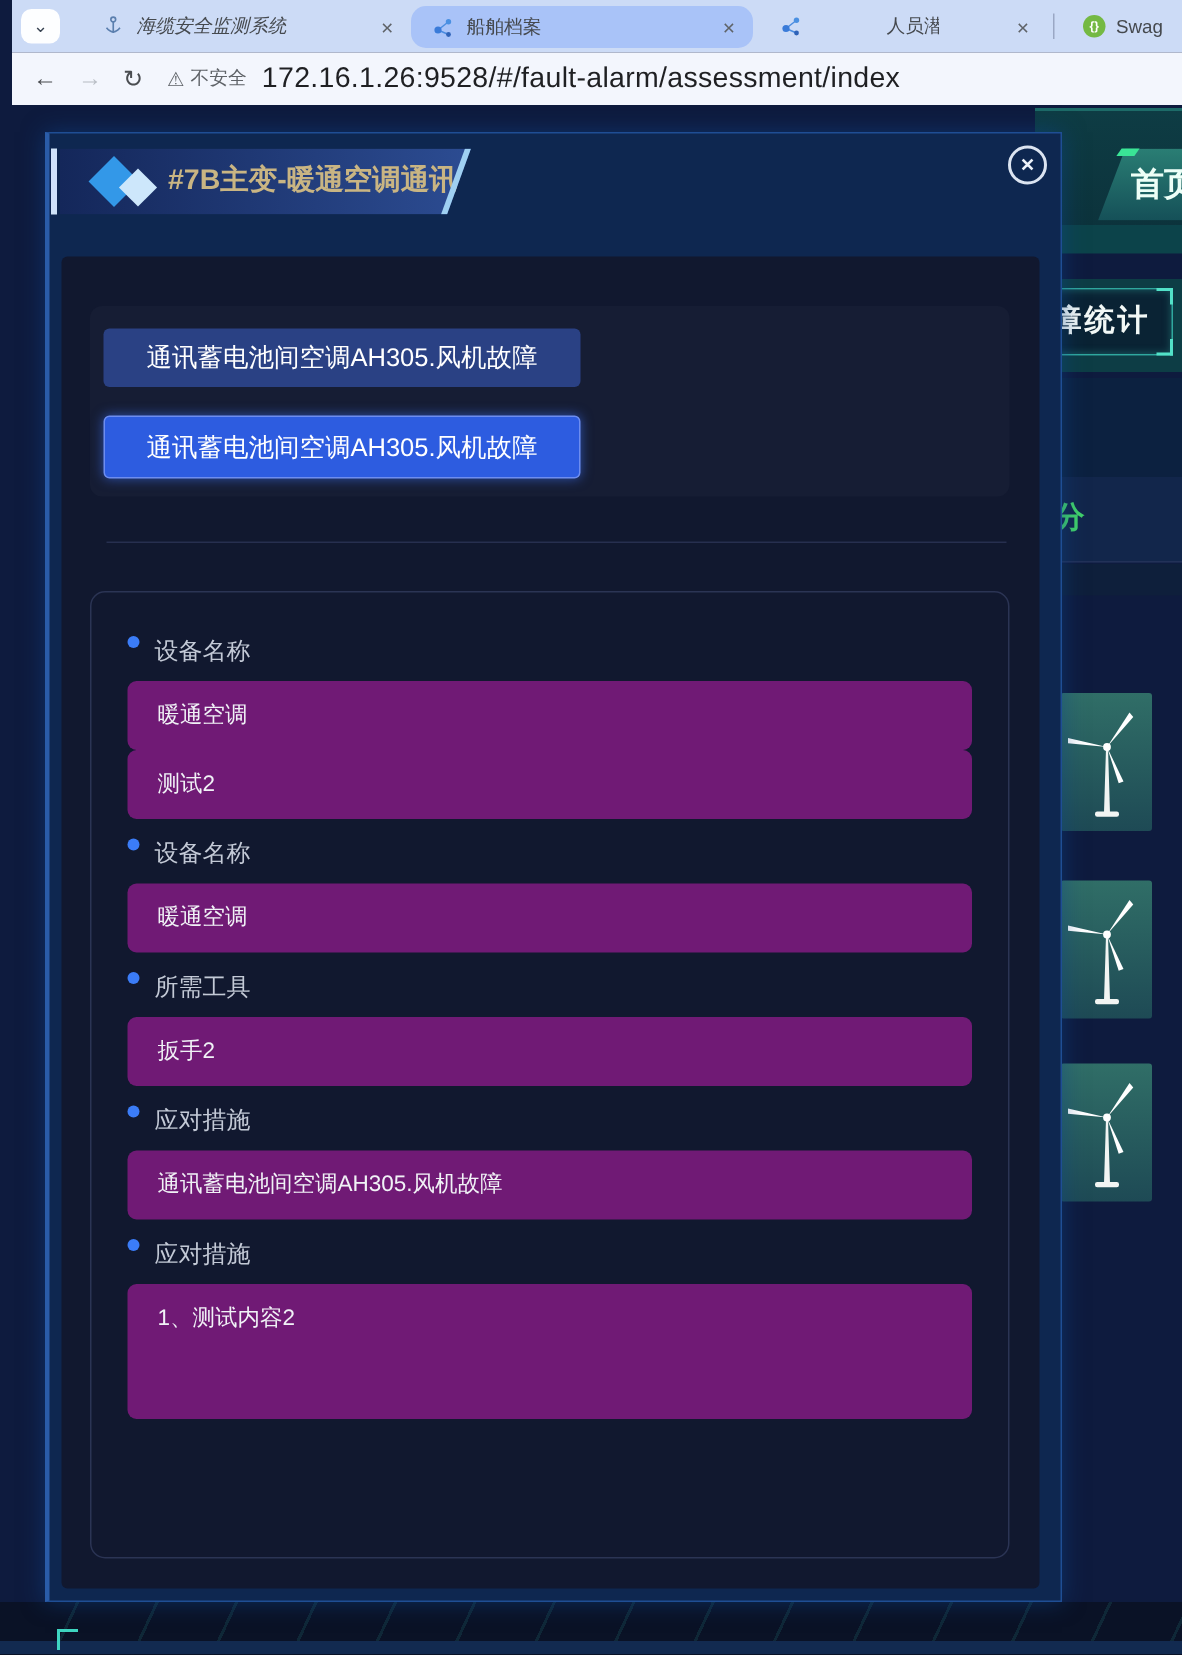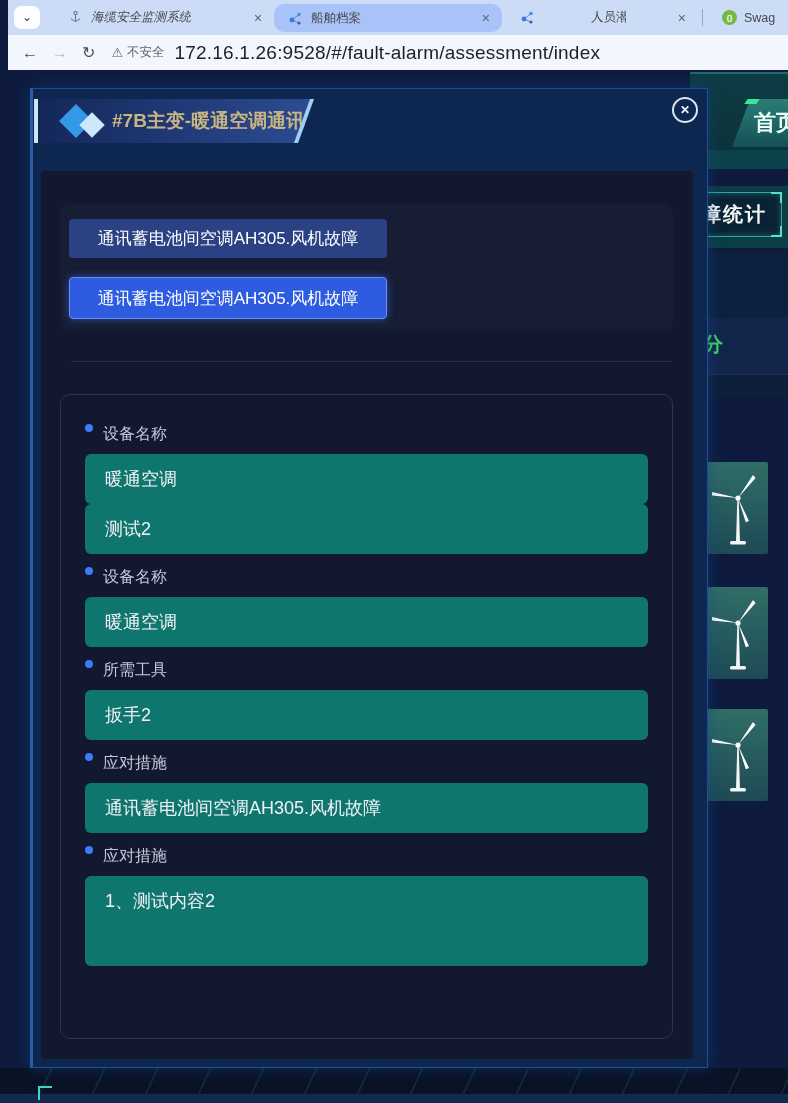--- a/index.html
+++ b/index.html
@@ -58,21 +58,21 @@
   .m-close { position:absolute; left:639px; top:8px; width:26px; height:26px; border:2px solid #dbe4f1; border-radius:50%; color:#eef3fa; font-size:12px; font-weight:bold; text-align:center; line-height:22px; cursor:pointer; }
   .m-body { position:absolute; left:8px; top:82px; width:652px; height:888px; background:#11182f; border-radius:4px; }
   .alarm-panel { position:absolute; left:19px; top:33px; width:613px; height:127px; background:#161d34; border-radius:8px; }
   .alarm-btn { position:absolute; left:9px; width:318px; color:#fff; font-size:17px; text-align:center; border-radius:4px; cursor:pointer; }
   .alarm-btn.b1 { top:15px; height:39px; line-height:39px; background:#2a4184; }
   .alarm-btn.b2 { top:73px; height:42px; line-height:42px; background:#2d5ce0; border:1px solid #6d8df0; box-shadow:0 0 8px rgba(60,110,240,.6); }
   .m-divider { position:absolute; left:30px; top:190px; width:600px; height:1px; background:#272f4f; }
   .fields-panel { position:absolute; left:19px; top:223px; width:613px; height:645px; border:1px solid #2b3454; border-radius:10px; padding:16px 24px 0 24px; }
   .field-label { display:flex; align-items:flex-start; color:#c3c9d6; font-size:16px; margin:13px 0 9px 0; }
   .field-label .dot { width:8px; height:8px; border-radius:50%; background:#3b7cf7; margin-right:10px; flex:0 0 auto; }
-  .field-box { background:#0f766e; border-radius:6px; color:#f0f2f6; font-size:18px; padding:13px 20px; min-height:46px; }
+  .field-box { background:#701a75; border-radius:6px; color:#f0f2f6; font-size:15px; padding:13px 20px; min-height:46px; }
   .field-box.tall { min-height:90px; }
 </style>
 </head>
 <body>
 
 <div class="screen">
 
   <div class="bg-band-top"></div>
   <div class="bg-band-sub"></div>
   <div class="home-tab">首页</div>

